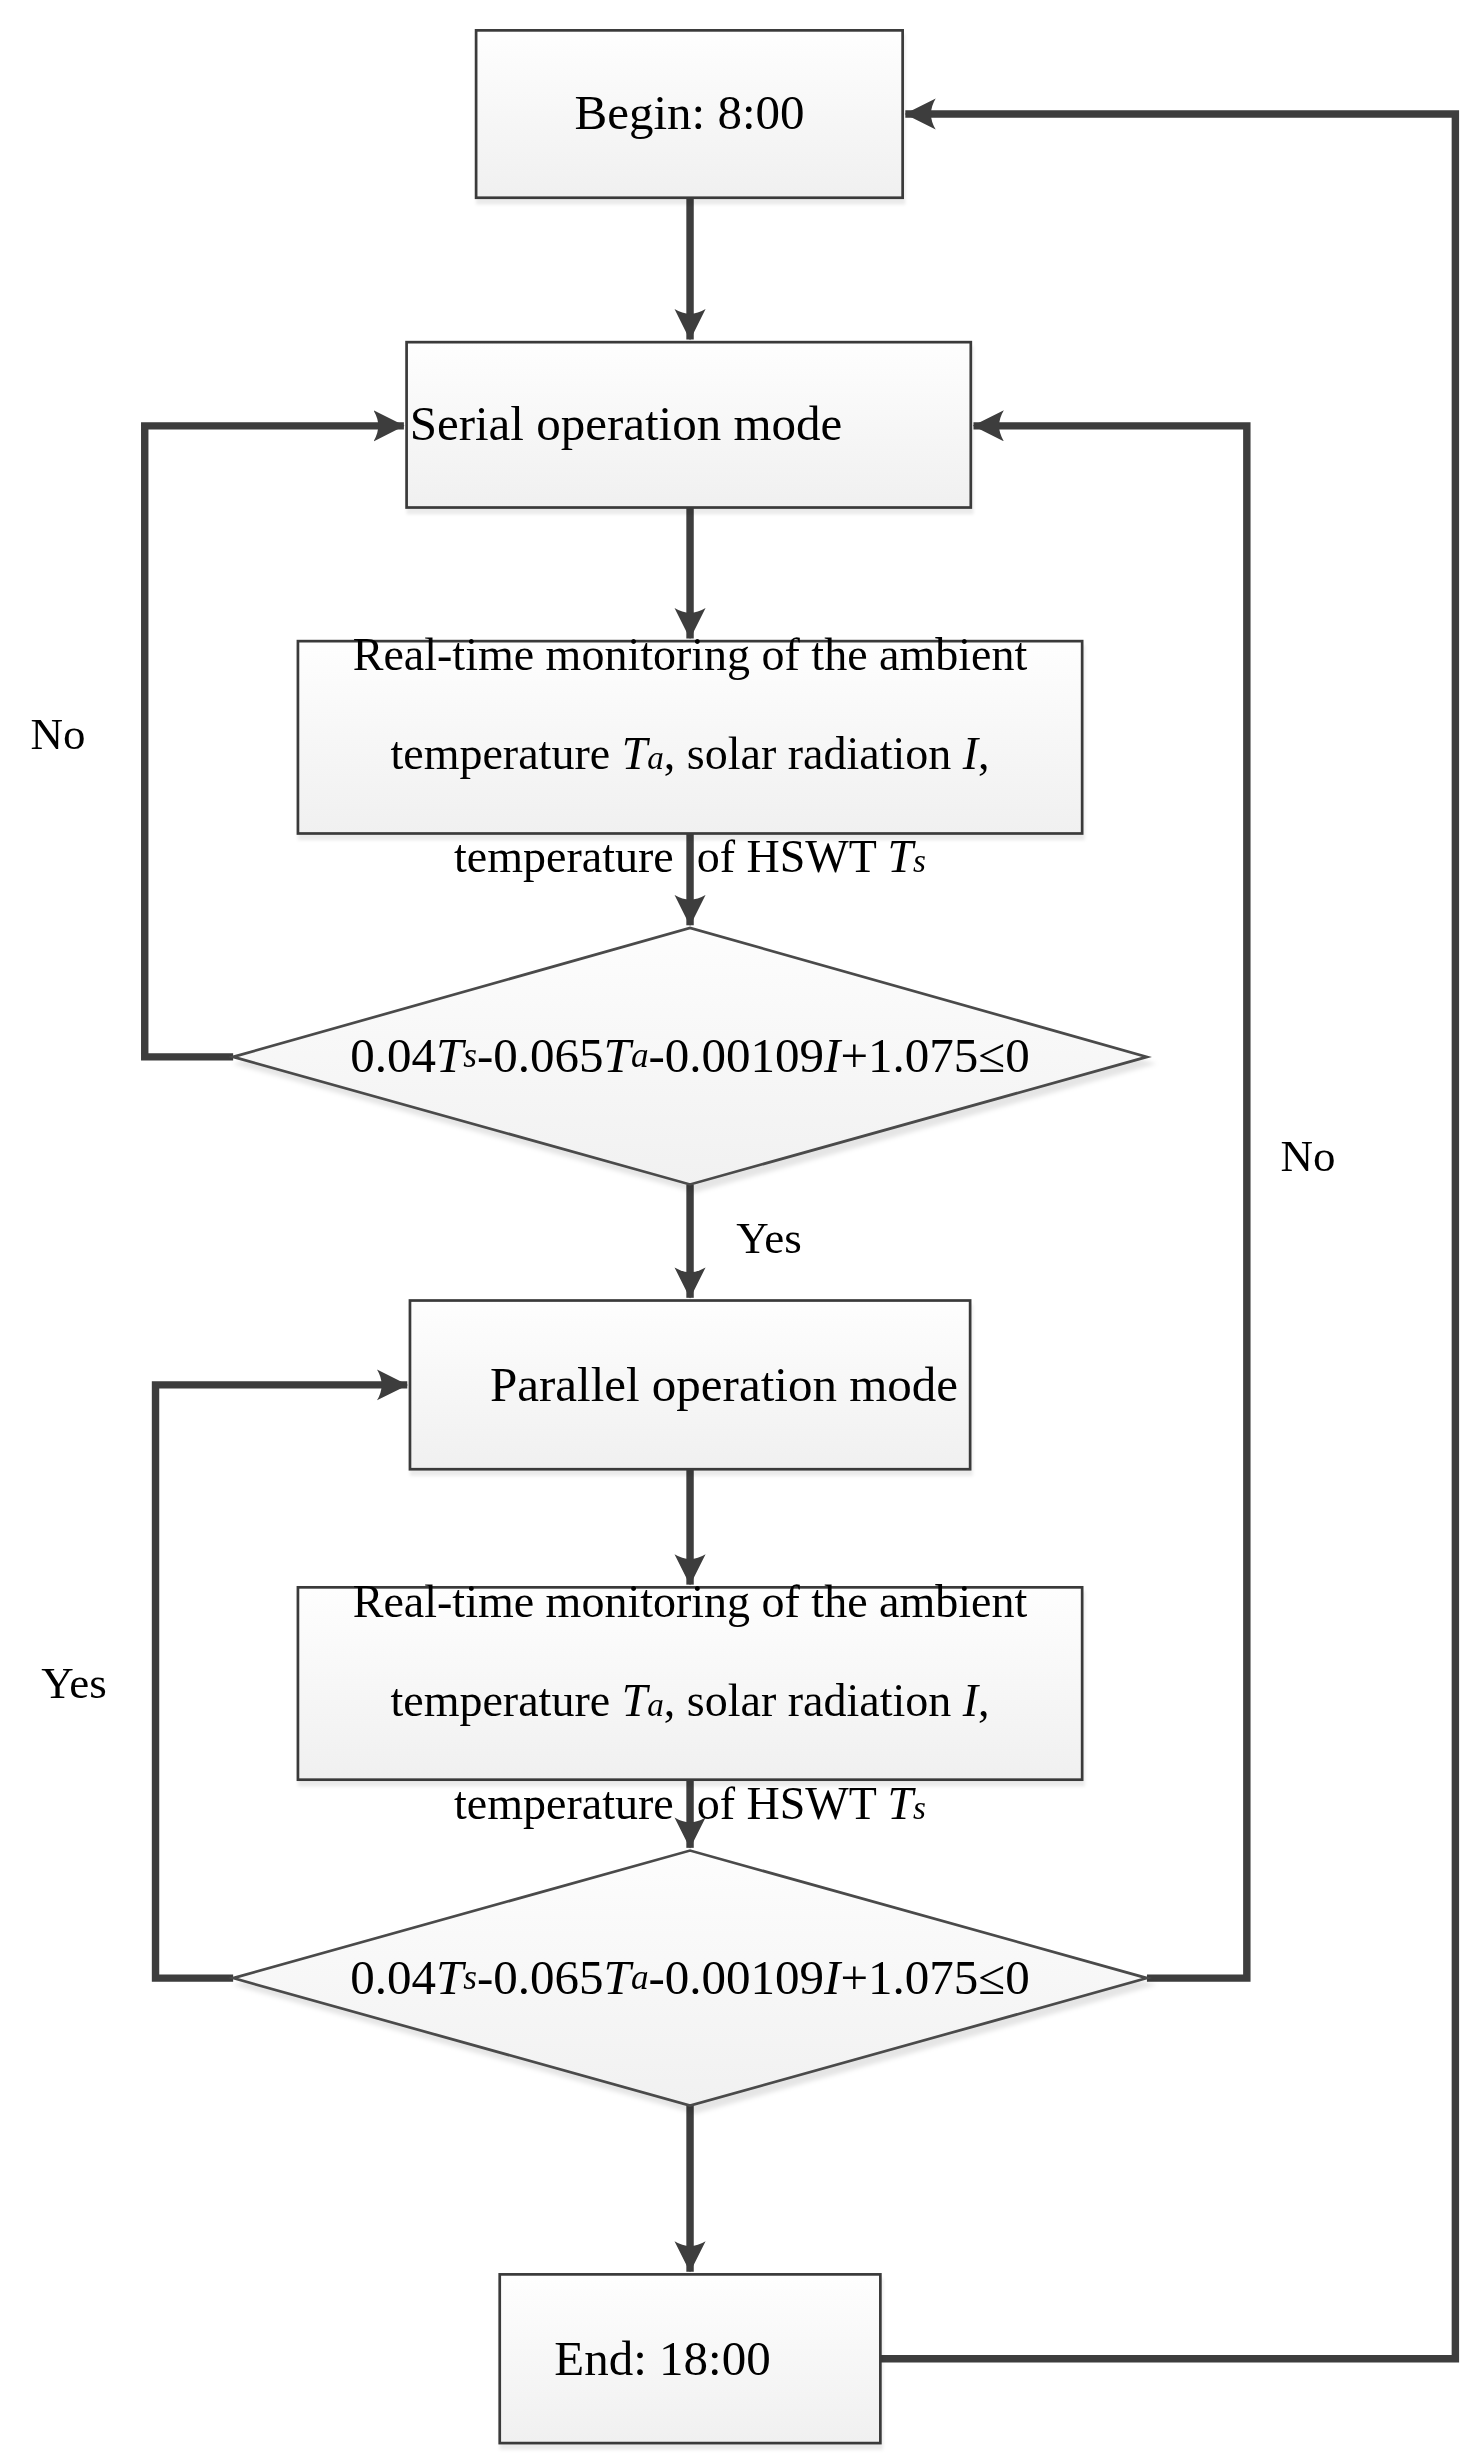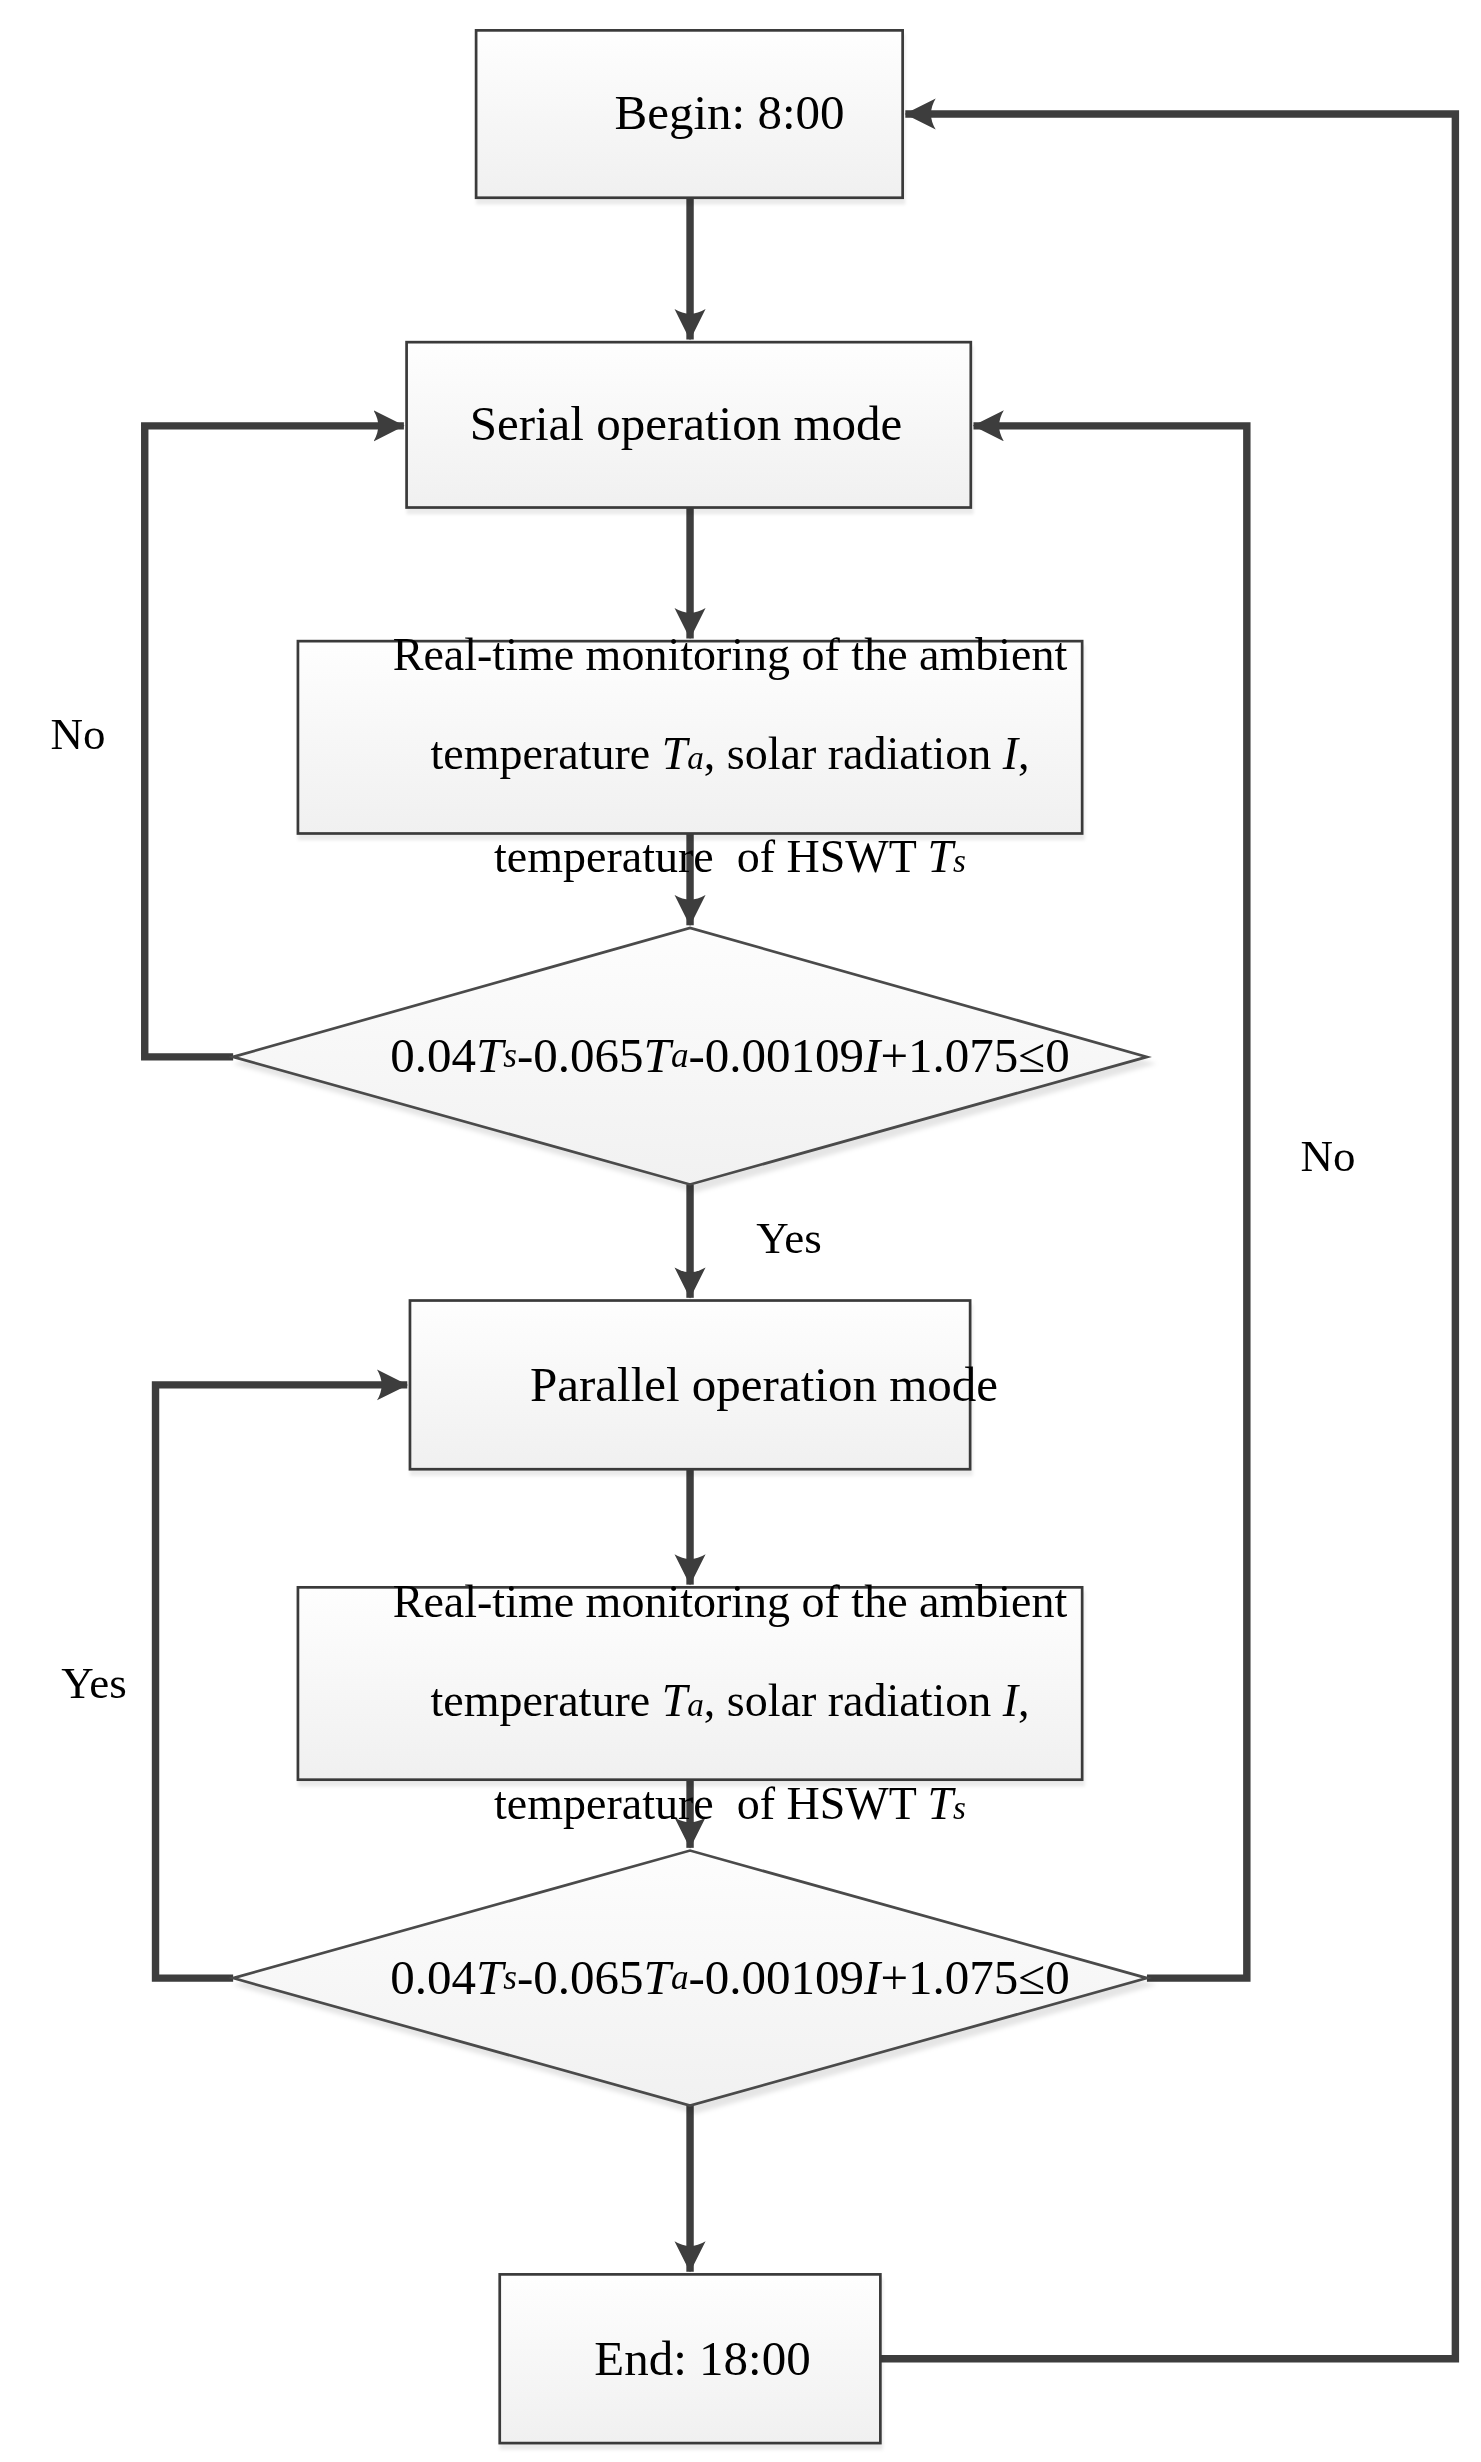--- a/index.html
+++ b/index.html
@@ -18,21 +18,20 @@
   .diam-shape  { fill: url(#gdiamv); stroke: #4a4a4a; stroke-width: 4; filter: drop-shadow(7px 10px 3px rgba(0,0,0,0.10)); }
   .edge-line   { fill: none; stroke: #3d3d3d; stroke-width: 11; stroke-linejoin: miter; }
 
   .txt {
     position: absolute;
     display: flex;
     align-items: center;
     justify-content: center;
     text-align: right;
     line-height: 1.2;
-    padding-left: 40px;
   }
   .node-label   { font-size: 49px; }
   .mon-label    { flex-direction: column; font-size: 46px; line-height: 59px; }
   .mline        { white-space: pre-wrap; margin-top: 40px; }
   .cond-label   { font-size: 49px; white-space: pre-wrap; }
   .edge-label   { font-size: 45px; transform: translate(-50%, -50%); white-space: nowrap; }
   .it           { font-style: italic; }
   .sm           { font-style: italic; font-size: 0.72em; }
 </style>
 </head>
@@ -72,21 +71,21 @@
     <rect class="box-shape" x="441" y="950" width="1162" height="285"></rect>
     <polygon class="diam-shape" points="345,1566 1022,1375 1699,1566 1022,1755"></polygon>
     <rect class="box-shape" x="607" y="1927" width="830" height="250"></rect>
     <rect class="box-shape" x="441" y="2352" width="1162" height="285"></rect>
     <polygon class="diam-shape" points="345,2931 1022,2742 1699,2931 1022,3120"></polygon>
     <rect class="box-shape" x="740" y="3370" width="564" height="250"></rect>
   </svg>
 
   <div class="txt node-label" style="left:476px; top:30px; width:427px; height:167px;">Begin: 8:00</div>
 
-  <div class="txt node-label" style="left:406px; top:342px; width:480px; height:165px;">Serial operation mode</div>
+  <div class="txt node-label" style="left:386px; top:342px; width:480px; height:165px;">Serial operation mode</div>
 
   <div class="txt mon-label" style="left:298px; top:641px; width:784px; height:192px;">
     <div class="mline"><span>Real-time monitoring of the ambient</span></div>
     <div class="mline"><span>temperature </span><span class="it">T</span><span class="sm">a</span><span>, solar radiation </span><span class="it">I</span><span>,</span></div>
     <div class="mline"><span>temperature  of HSWT </span><span class="it">T</span><span class="sm">s</span></div>
   </div>
 
   <div class="txt cond-label" style="left:233px; top:928px; width:914px; height:256px;">
     <span>0.04</span><span class="it">T</span><span class="sm">s</span><span>-0.065</span><span class="it">T</span><span class="sm">a</span><span>-0.00109</span><span class="it">I</span><span>+1.075≤0</span>
   </div>

